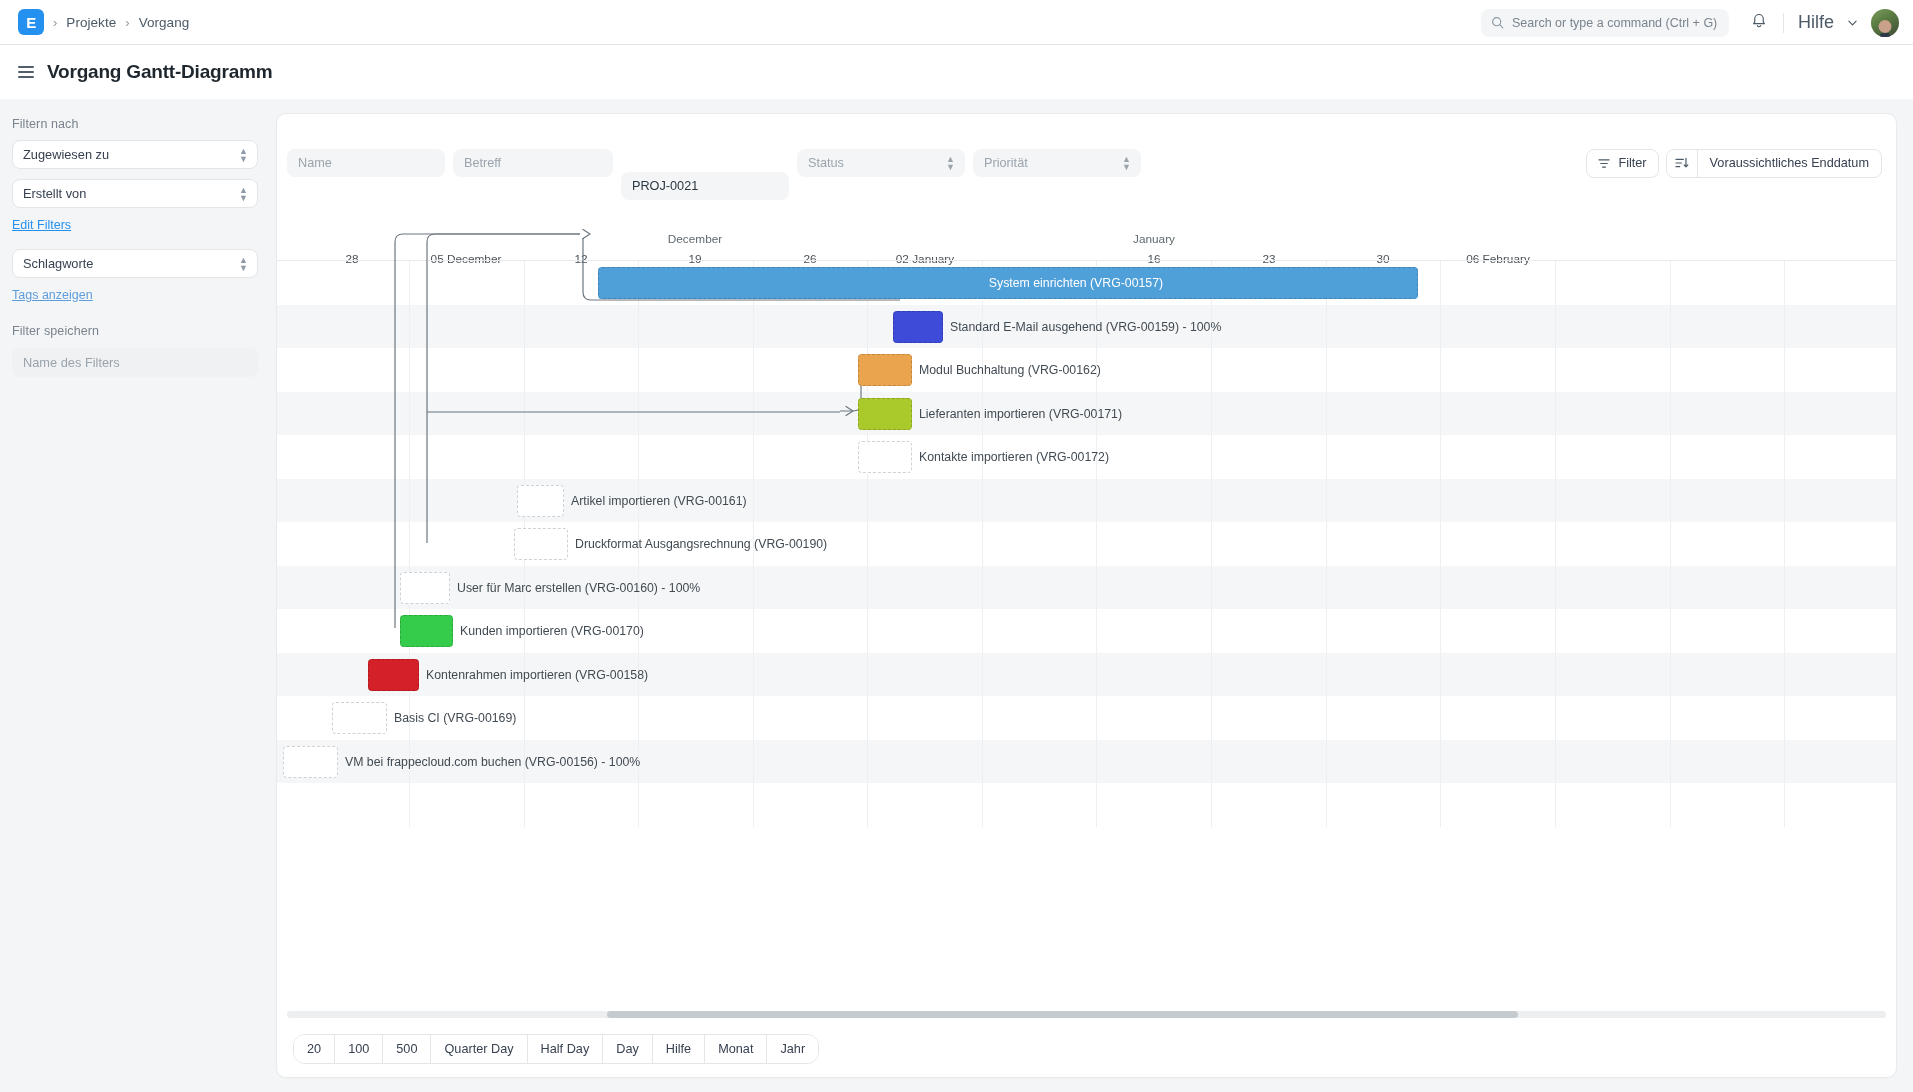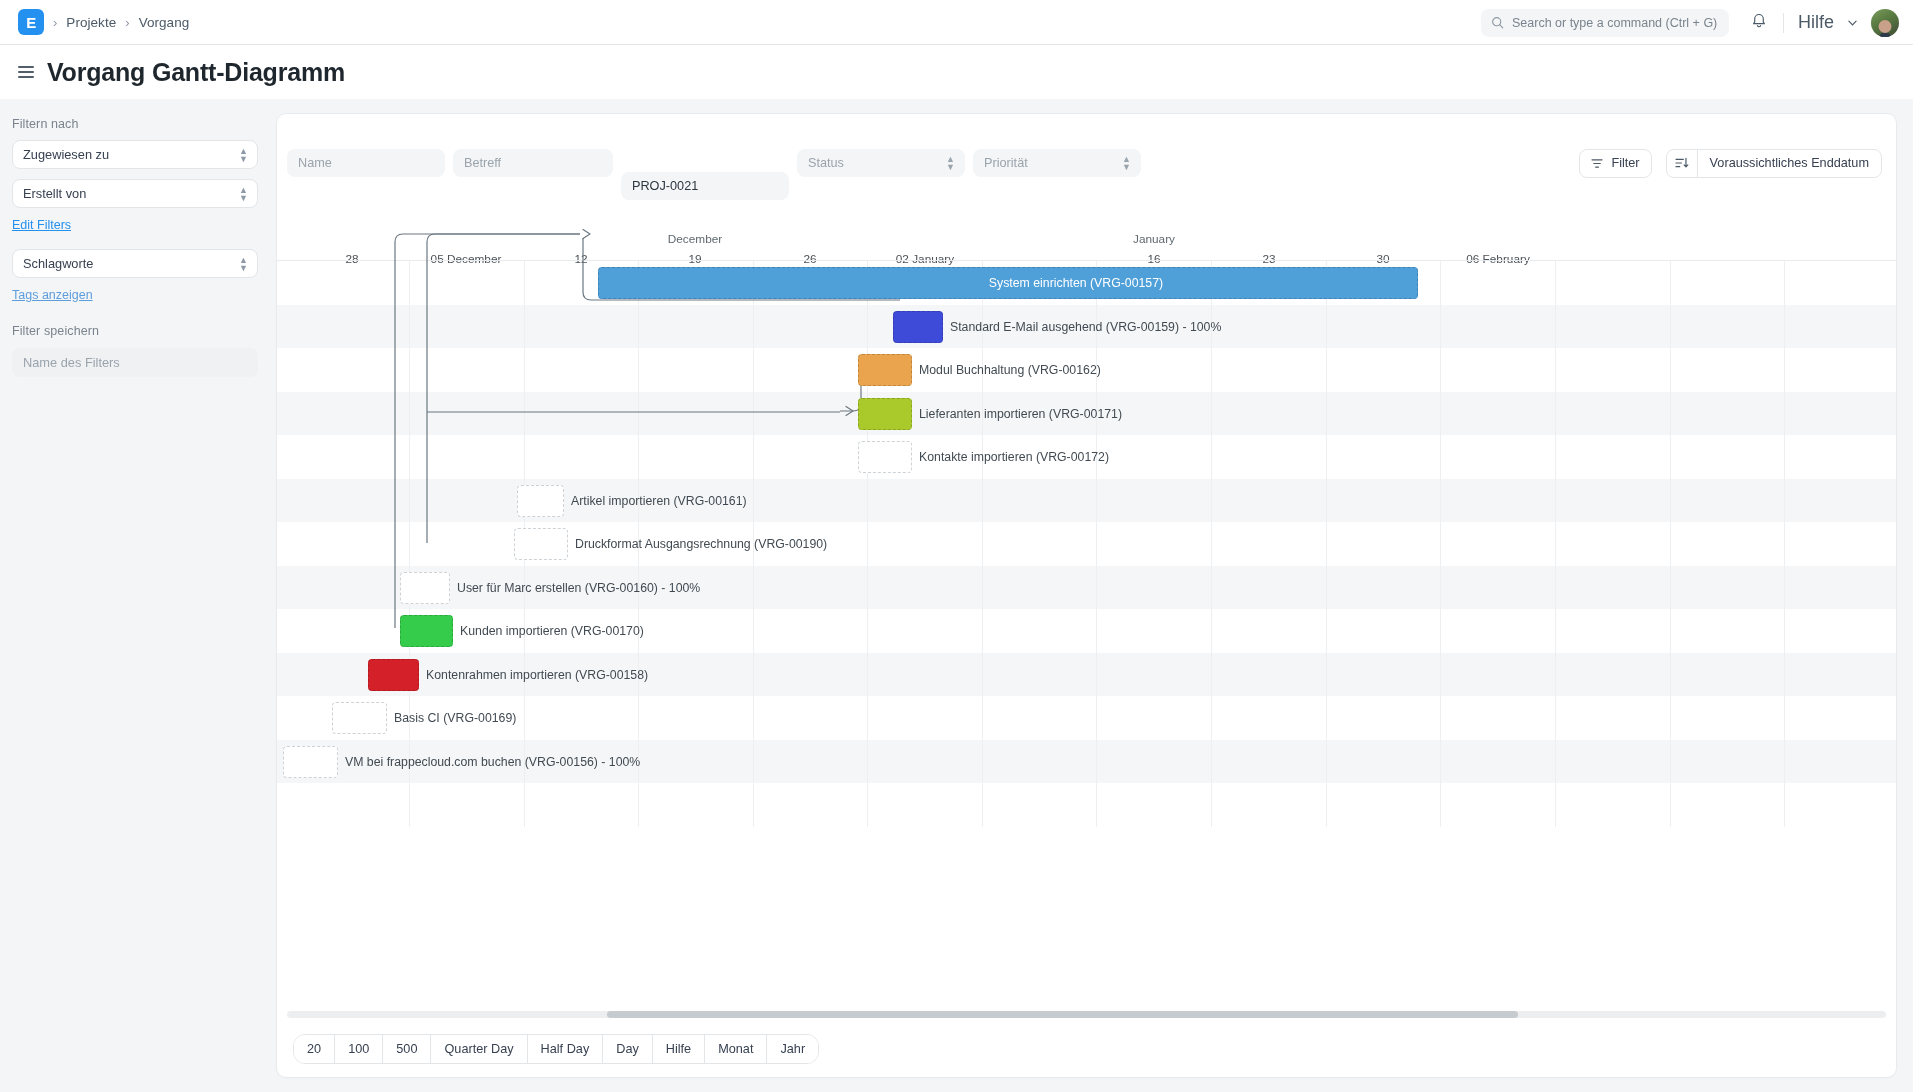--- a/index.html
+++ b/index.html
@@ -66,21 +66,21 @@
   .page-head {
     height: 54px; background: #ffffff;
     display: flex; align-items: center; padding: 0 18px;
     position: relative;
   }
   .ham { width: 16px; height: 12px; position: relative; cursor: pointer; margin-right: 13px;}
   .ham span { position:absolute; left:0; width:100%; height:1.6px; background:#525e6b; border-radius:2px;}
   .ham span:nth-child(1){top:0}
   .ham span:nth-child(2){top:5px}
   .ham span:nth-child(3){top:10px}
-  .page-title { font-size: 25px; font-weight: 700; letter-spacing: -0.2px; color:#1f272e;}
+  .page-title { font-size: 19px; font-weight: 700; letter-spacing: -0.2px; color:#1f272e;}
   .head-right { position:absolute; right:18px; display:flex; align-items:center; gap:8px; }
   .btn {
     height: 29px; border-radius: 8px; border: 1px solid #e2e6e9;
     background: #ffffff; display: flex; align-items: center; justify-content:center;
     font-size: 12.7px; color: #374151; padding: 0 11px; gap: 7px; cursor: pointer;
     white-space: nowrap;
   }
   .btn.icon-only { width: 30px; padding: 0; }
   .btn-primary {
     background: #2490ef; color: #fff; border-color:#2490ef;
@@ -125,21 +125,21 @@
     display:flex; align-items:center; padding:0 11px;
     font-size:12.7px; color:#9aa4ad; position:relative; cursor:text;
   }
   .f-input.filled { color:#2b3640; background:#f4f5f6; }
   .f-input .caret { position:absolute; right:10px; color:#9aa4ad; font-size:9px; line-height:8px;}
   .f-w1 { width:158px; }
   .f-w2 { width:160px; }
   .f-w3 { width:168px;margin-top:46px; }
   .f-w4 { width:168px; }
   .f-w5 { width:168px; }
-  .filter-right { position:absolute; right:14px; display:flex; align-items:center; gap:14px; }
+  .filter-right { position:absolute; right:14px; display:flex; align-items:center; gap:7px; }
   .sortbtn {
     height:29px; border:1px solid #e2e6e9; border-radius:8px; display:flex;
     align-items:center; background:#fff; cursor:pointer; overflow:hidden;
   }
   .sortbtn .ic { padding: 0 8px; display:flex; align-items:center; height:100%; border-right:1px solid #e2e6e9;}
   .sortbtn .lbl { padding:0 12px; font-size:12.7px; color:#374151; }
 
   
   .gantt-scroll { flex:1; position:relative; overflow:hidden; }
   .gantt { position:relative; width:100%; height:100%; }

